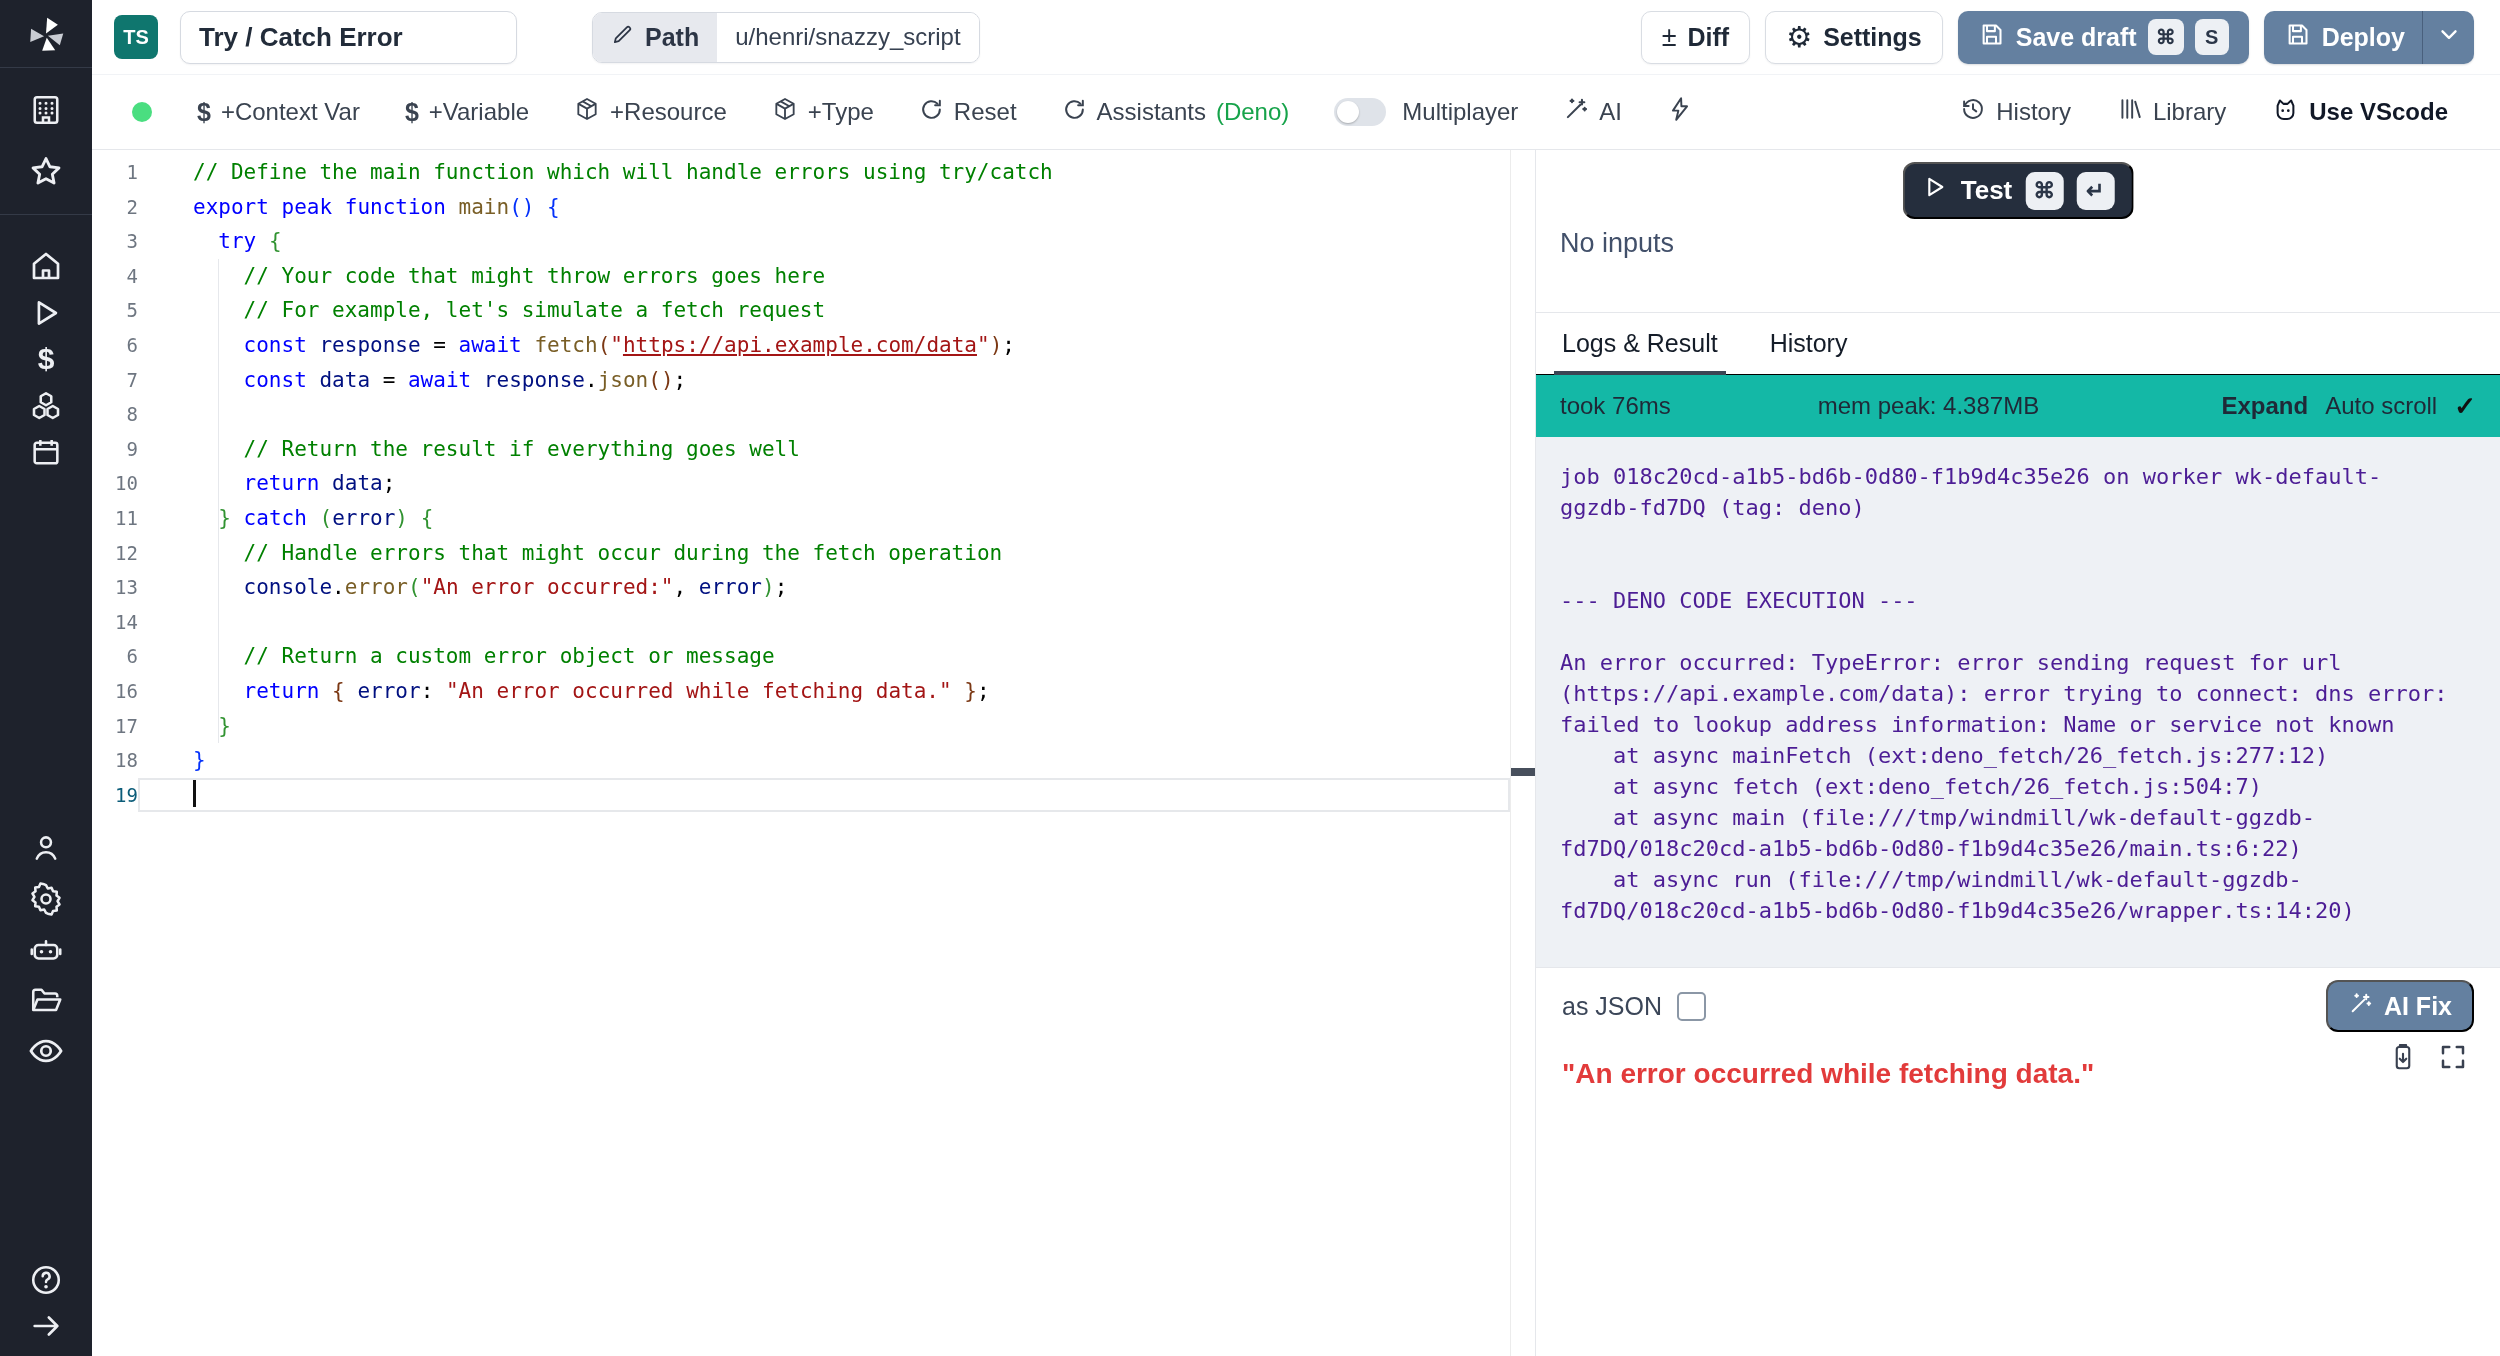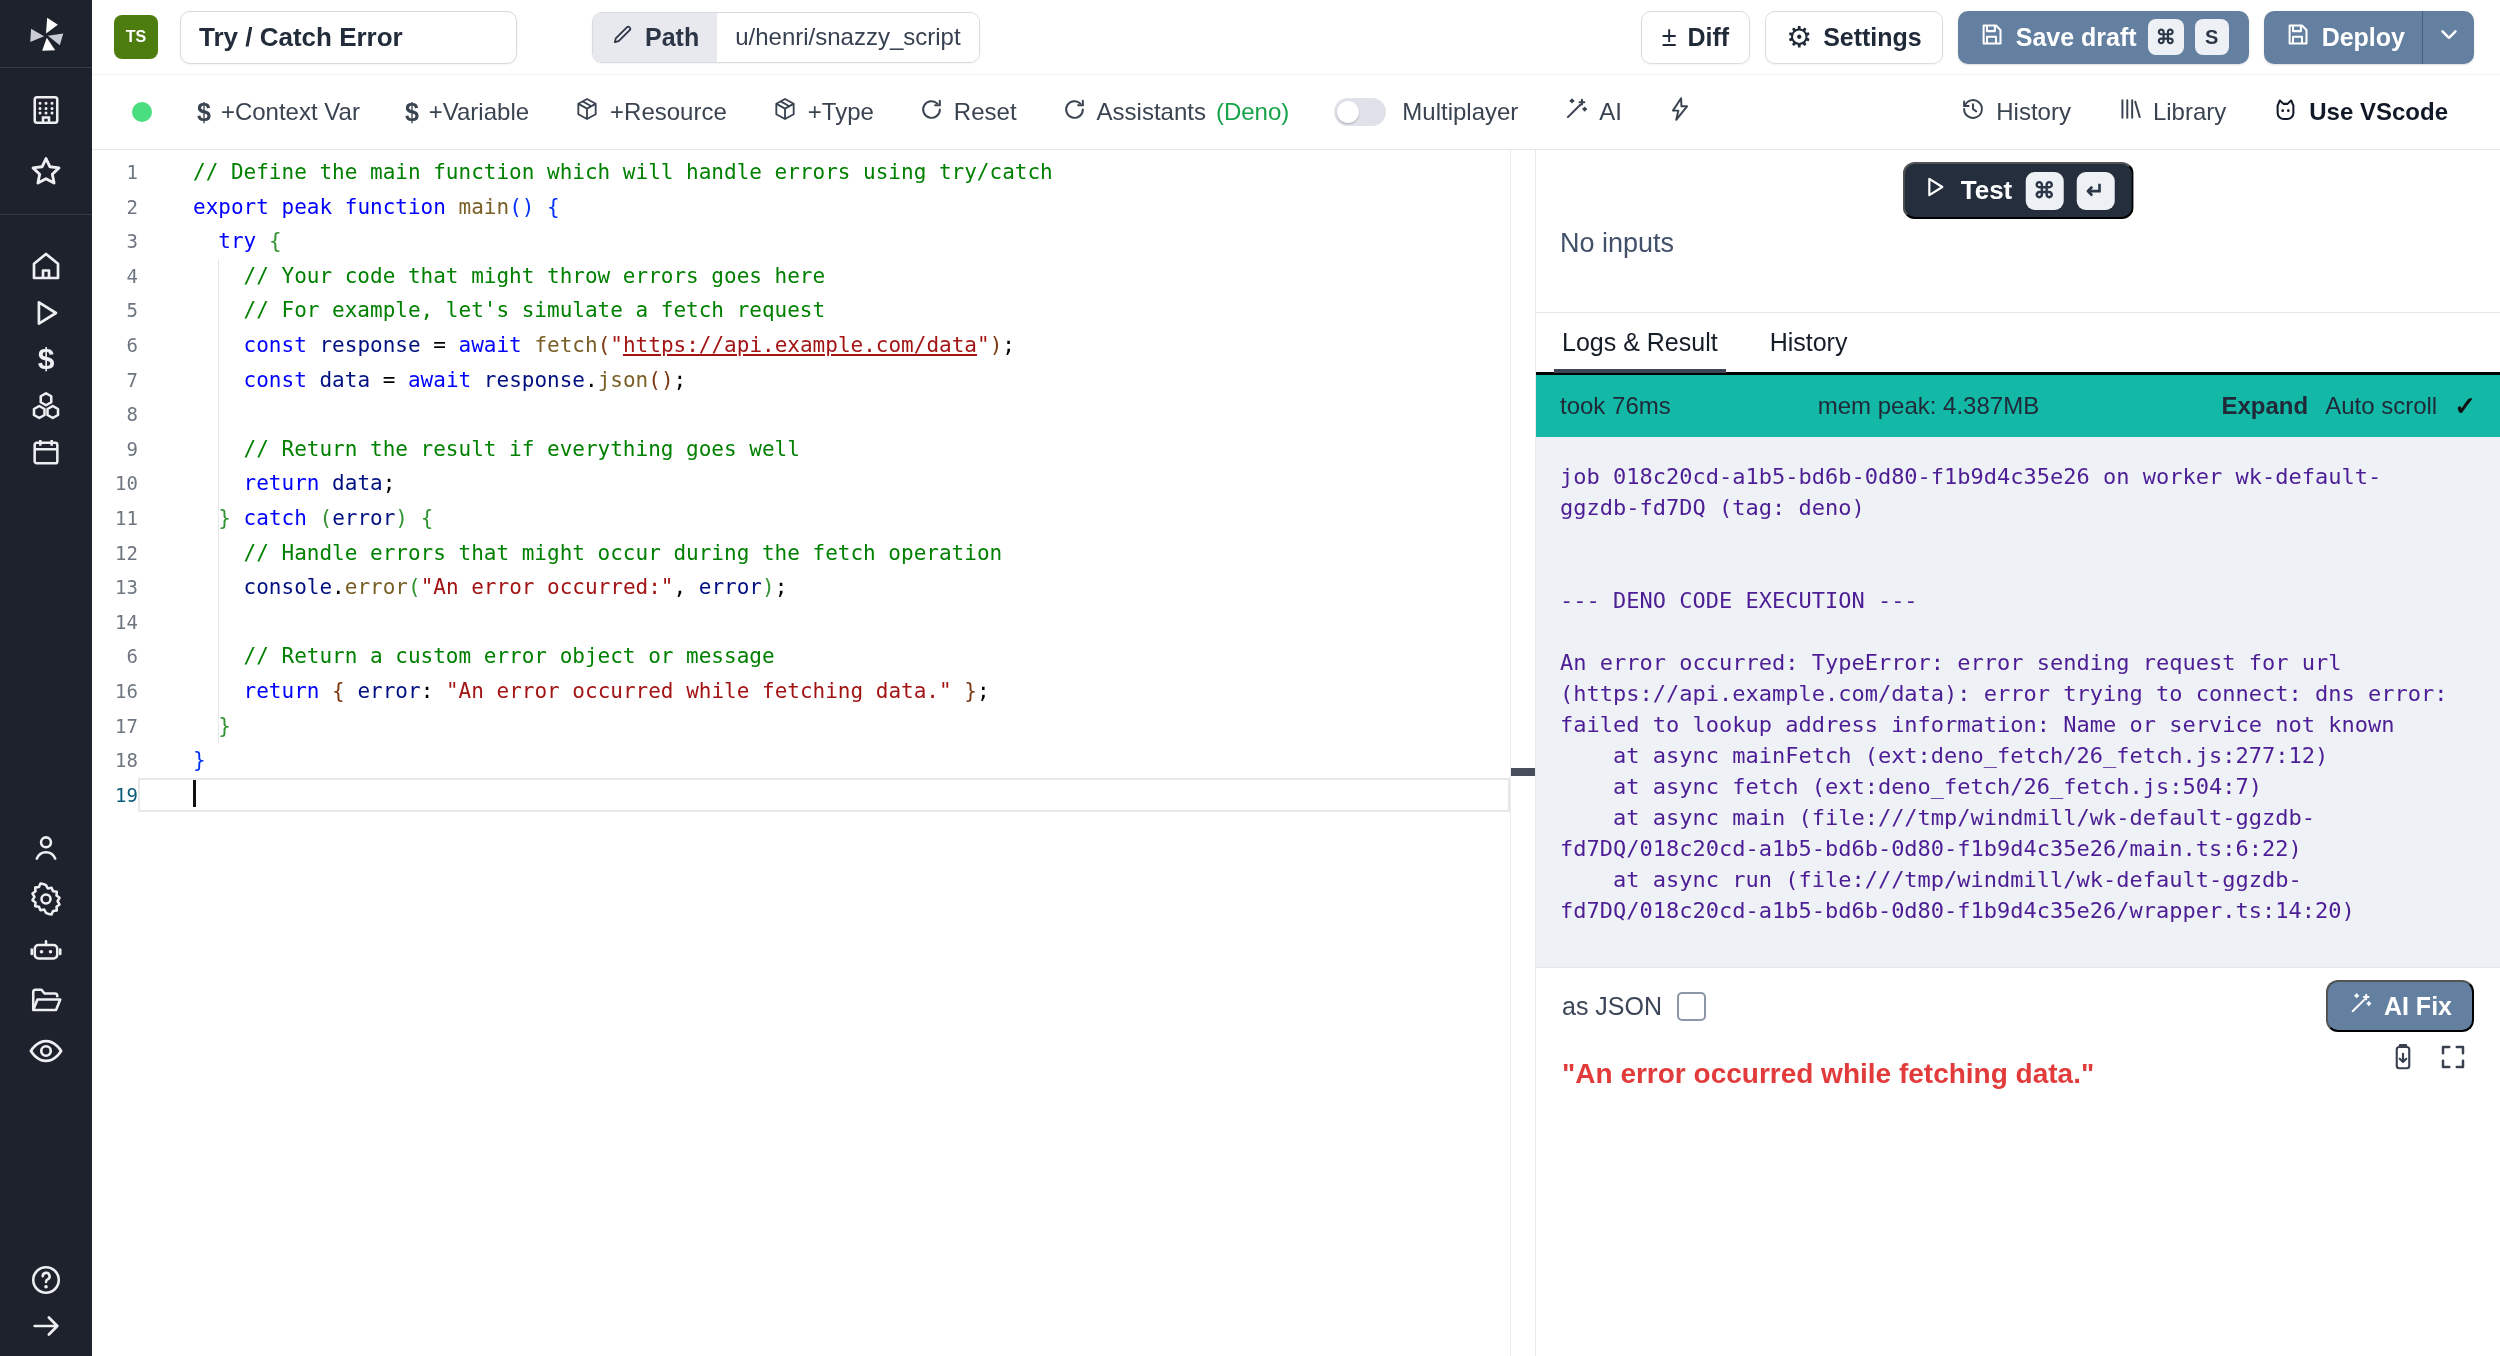--- a/index.html
+++ b/index.html
@@ -13,21 +13,21 @@
   .s-icon { position:absolute; left:50%; transform:translate(-50%,-50%); color:#edeff3;
     display:flex; align-items:center; justify-content:center; }
   .s-icon svg { display:block; }
   .s-glyph { font-size:30px; font-weight:700; line-height:1; }
 
   
   .main { position:absolute; left:92px; top:0; right:0; bottom:0; display:flex; flex-direction:column; }
 
   
   .topbar { height:75px; display:flex; align-items:center; padding:0 26px 0 22px; border-bottom:1px solid #f1f3f6; background:#fff; }
-  .ts-badge { width:44px; height:44px; border-radius:8px; background:#4d7c0f; color:#fff; font-weight:700; font-size:16px;
+  .ts-badge { width:44px; height:44px; border-radius:8px; background:#0f766e; color:#fff; font-weight:700; font-size:20px;
     display:flex; align-items:center; justify-content:center; }
   .title-input { margin-left:22px; width:337px; height:53px; border:1.5px solid #d6dae1; border-radius:10px;
     display:flex; align-items:center; padding:0 18px; font-size:26px; font-weight:700; color:#222c3a;
     box-shadow:0 1px 2px rgba(16,24,40,.05); background:#fff; }
   .path-group { margin-left:75px; height:51px; border:1.5px solid #d6dae1; border-radius:10px; display:flex; overflow:hidden;
     box-shadow:0 1px 2px rgba(16,24,40,.05); }
   .path-left { background:#e7e9ee; display:flex; align-items:center; gap:11px; padding:0 18px; font-size:25px; font-weight:600; color:#2c3545; }
   .path-right { background:#fff; display:flex; align-items:center; padding:0 18px; font-size:24px; color:#374151; }
   .top-right { margin-left:auto; display:flex; align-items:center; gap:15px; }
   .btn { height:53px; border-radius:10px; display:flex; align-items:center; gap:11px; padding:0 20px;
@@ -74,21 +74,21 @@
   .ruler { width:25px; border-left:1px solid #ececec; position:relative; background:#fff; flex:none; }
   .ruler-dash { position:absolute; left:0; right:0; top:618px; height:8px; background:#474f5c; }
 
   
   .run-panel { width:965px; flex:none; border-left:1px solid #e5e7eb; display:flex; flex-direction:column; background:#fff; }
   .panel-run { height:163px; border-bottom:1px solid #e5e7eb; position:relative; }
   .test-btn { position:absolute; left:50%; transform:translateX(-50%); top:12px; height:57px; background:#252e3d;
     border-radius:12px; display:flex; align-items:center; gap:13px; padding:0 17px; color:#fff; font-size:26px; font-weight:700; }
   .test-btn .kbd { height:38px; min-width:38px; border-radius:9px; font-size:22px; }
   .no-inputs { position:absolute; left:24px; top:78px; font-size:27px; color:#42506a; }
-  .tabs { height:62px; border-bottom:3px solid #000000; display:flex; align-items:stretch; gap:52px; padding:0 26px; }
+  .tabs { height:62px; border-bottom:1px solid #000000; display:flex; align-items:stretch; gap:52px; padding:0 26px; }
   .tab { display:flex; align-items:center; font-size:25px; color:#141c28; position:relative; }
   .tab.active { font-weight:500; }
   .tab.active::after { content:""; position:absolute; left:-8px; right:-8px; bottom:-1px; height:4px; background:#3b4554; }
   .status-row { height:62px; background:#14b8a6; display:flex; align-items:center; padding:0 24px; font-size:24px; color:#1f2937; }
   .status-mem { margin-left:147px; }
   .status-right { margin-left:auto; display:flex; align-items:center; gap:17px; }
   .status-expand { font-weight:700; }
   .check-glyph { font-size:26px; font-weight:700; color:#111; }
   .log-area { height:531px; background:#eef1f5; padding:24px 24px 0 24px; border-bottom:1px solid #e5e7eb; overflow:hidden; }
   .log-area pre { font-family:"DejaVu Sans Mono", monospace; font-size:22px; line-height:31px; color:#4c1d95; white-space:pre; }

